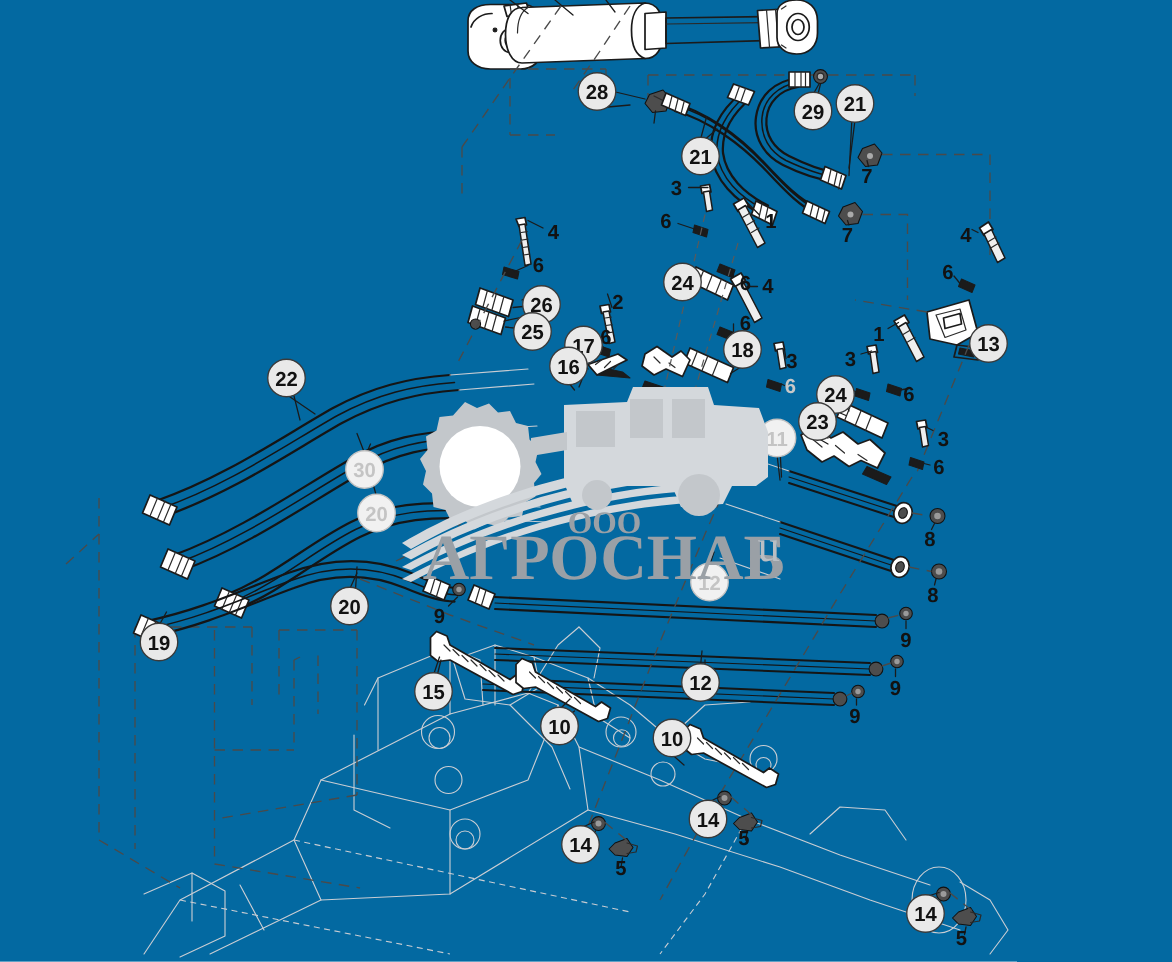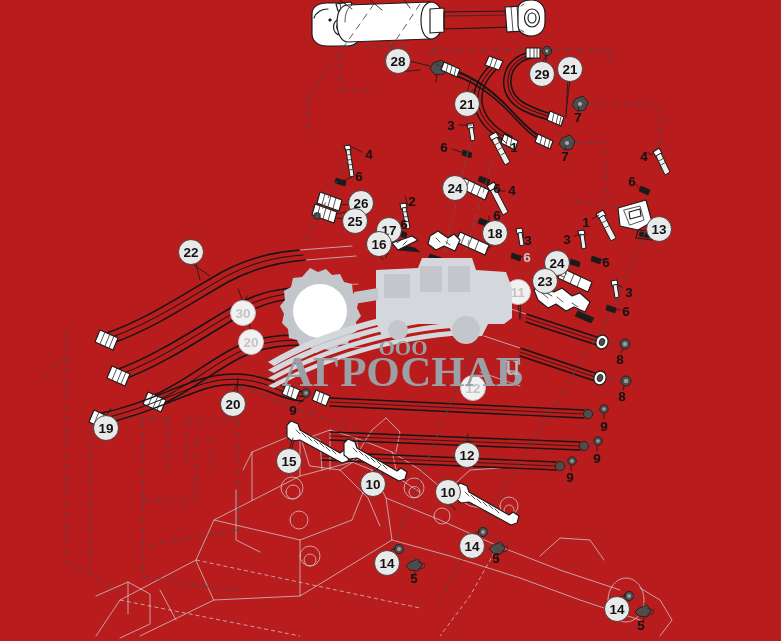--- a/index.html
+++ b/index.html
@@ -2,21 +2,21 @@
 <html><head>
 <meta charset="utf-8">
 <title>Parts Diagram</title>
 <style>
   html,body{margin:0;padding:0;background:#ffffff;}
   body{
     width:781px;height:641px;overflow:hidden;position:relative;
     font-family:"Liberation Sans","DejaVu Sans",sans-serif;
     -webkit-font-smoothing:antialiased;
   }
-  #stage{position:absolute;left:0;top:0;width:781px;height:641px;background:#b91c1c;}
+  #stage{position:absolute;left:0;top:0;width:781px;height:641px;background:#0369a1;}
   svg{position:absolute;left:0;top:0;width:781px;height:641px;display:block;}
 
   
   .part       {fill:none;stroke:#1b1b1b;stroke-width:1.15;stroke-linecap:round;stroke-linejoin:round;}
   .part-thin  {fill:none;stroke:#2a2a2a;stroke-width:.8;stroke-linecap:round;stroke-linejoin:round;}
   .part-fill  {fill:#ffffff;stroke:#1b1b1b;stroke-width:1.15;stroke-linejoin:round;stroke-linecap:round;}
   .hose       {fill:none;stroke:#151515;stroke-width:1.5;stroke-linecap:round;stroke-linejoin:round;}
   .hose-in    {fill:none;stroke:#151515;stroke-width:1.0;stroke-linecap:round;stroke-linejoin:round;}
   .tube       {fill:none;stroke:#151515;stroke-width:1.35;stroke-linecap:round;}
   .tube-in    {fill:none;stroke:#151515;stroke-width:.75;stroke-linecap:round;}

